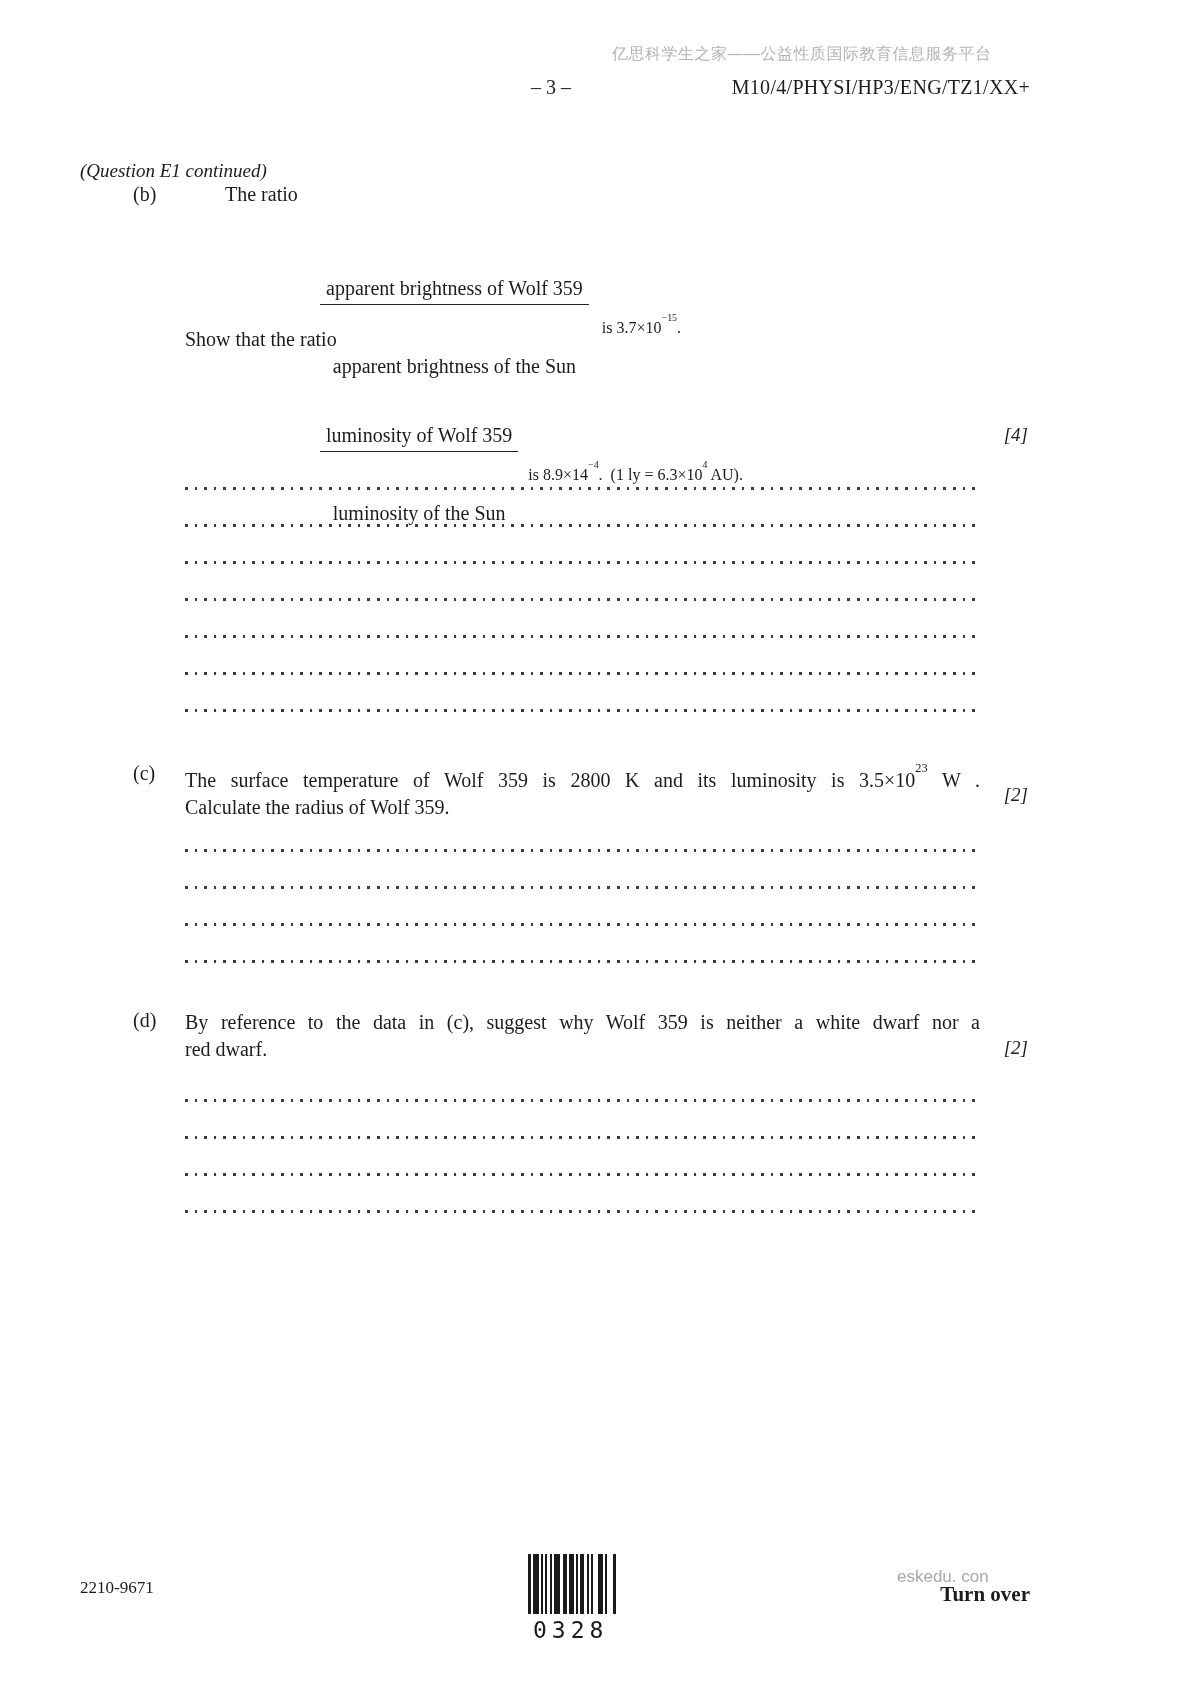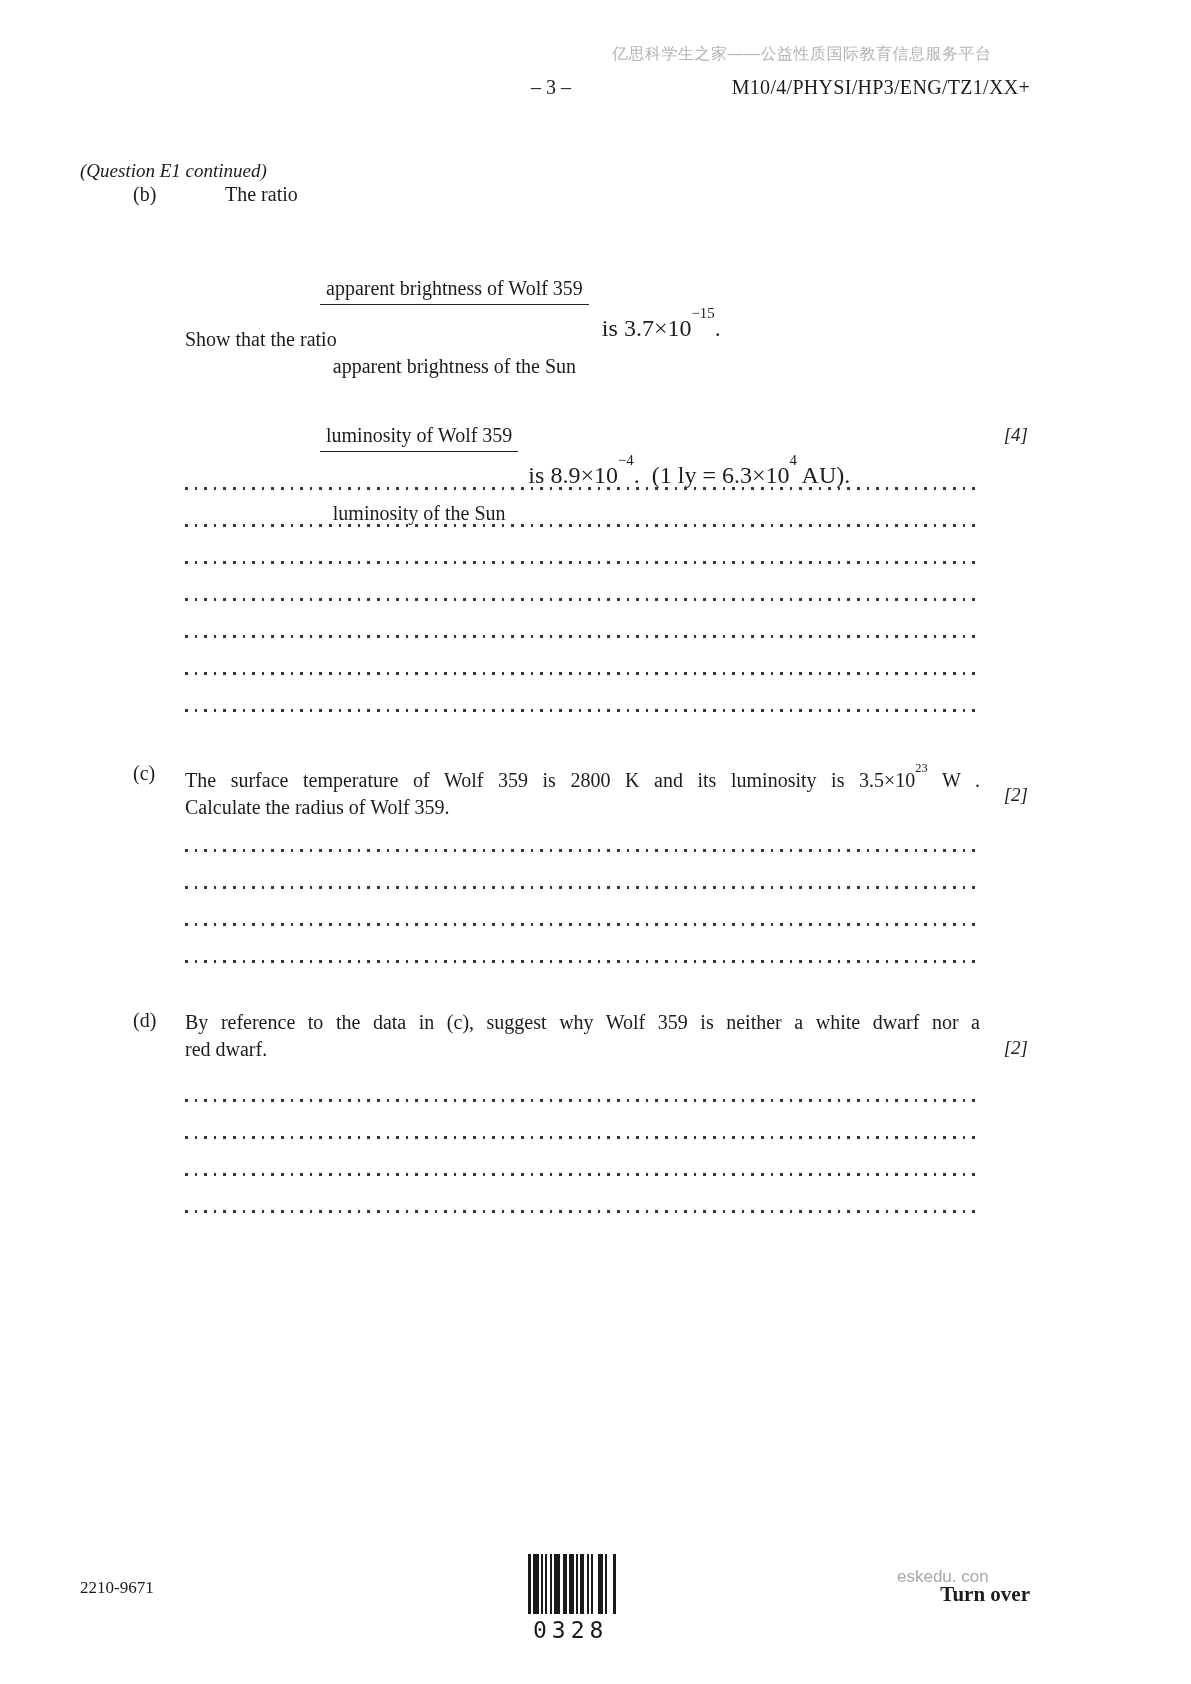--- a/index.html
+++ b/index.html
@@ -25,21 +25,21 @@
   .paper-code { font-size: 20px; letter-spacing: 0.3px; }
   .continued { font-style: italic; font-size: 19px; }
 
   .part-label { font-size: 20px; }
   .body-text { font-size: 20px; }
 
   .math-row { display: flex; align-items: center; white-space: pre; }
   .fraction { display: inline-block; text-align: center; font-size: 20px; }
   .fraction .num { padding: 0 6px 4px 6px; border-bottom: 1.6px solid #222; text-align: right; }
   .fraction .den { padding: 4px 6px 0 6px; }
-  .math-after { font-size: 24px; margin-left: 13px; white-space: pre; }
+  .math-after { font-size: 16px; margin-left: 13px; white-space: pre; }
   sup.e { font-size: 0.62em; position: relative; top: -0.55em; letter-spacing: 0; }
 
   .marks { font-style: italic; font-size: 19px; }
 
   .answer-block { width: 790px; }
   .dot-line {
     height: 3px;
     margin-bottom: 34px;
     background-image: repeating-linear-gradient(to right, #3a3a3a 0px, #3a3a3a 2.6px, transparent 2.6px, transparent 9.6px);
   }
@@ -87,21 +87,21 @@
     <div class="math-after"><span>is </span><span>3.7×10</span><sup class="e">−15</sup><span>.</span></div>
   </div>
 
   <div class="abs body-text" style="left:185px; top:328px;">Show that the ratio</div>
 
   <div class="abs math-row" style="left:320px; top:378px;">
     <div class="fraction">
       <div class="num">luminosity of Wolf 359</div>
       <div class="den">luminosity of the Sun</div>
     </div>
-    <div class="math-after" style="margin-left:10px;"><span>is </span><span>8.9×10</span><sup class="e">−4</sup><span>.  </span><span>(1 ly = 6.3×10</span><sup class="e">4</sup><span> AU).</span></div>
+    <div class="math-after" style="margin-left:10px;"><span>is </span><span>8.9×14</span><sup class="e">−4</sup><span>.  </span><span>(1 ly = 6.3×10</span><sup class="e">4</sup><span> AU).</span></div>
   </div>
 
   <div class="abs marks" style="right:163px; top:424px;">[4]</div>
 
   <div class="abs answer-block" style="left:185px; top:487px;">
       <div class="dot-line"></div>
       <div class="dot-line"></div>
       <div class="dot-line"></div>
       <div class="dot-line"></div>
       <div class="dot-line"></div>

